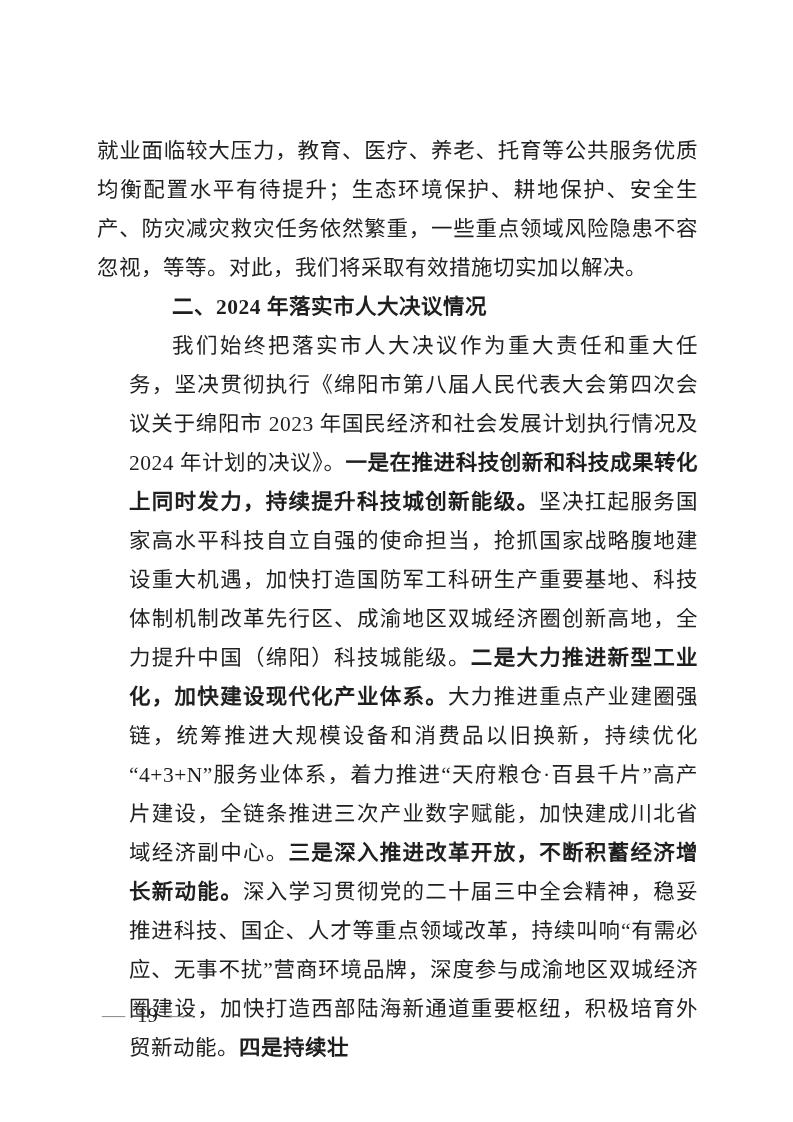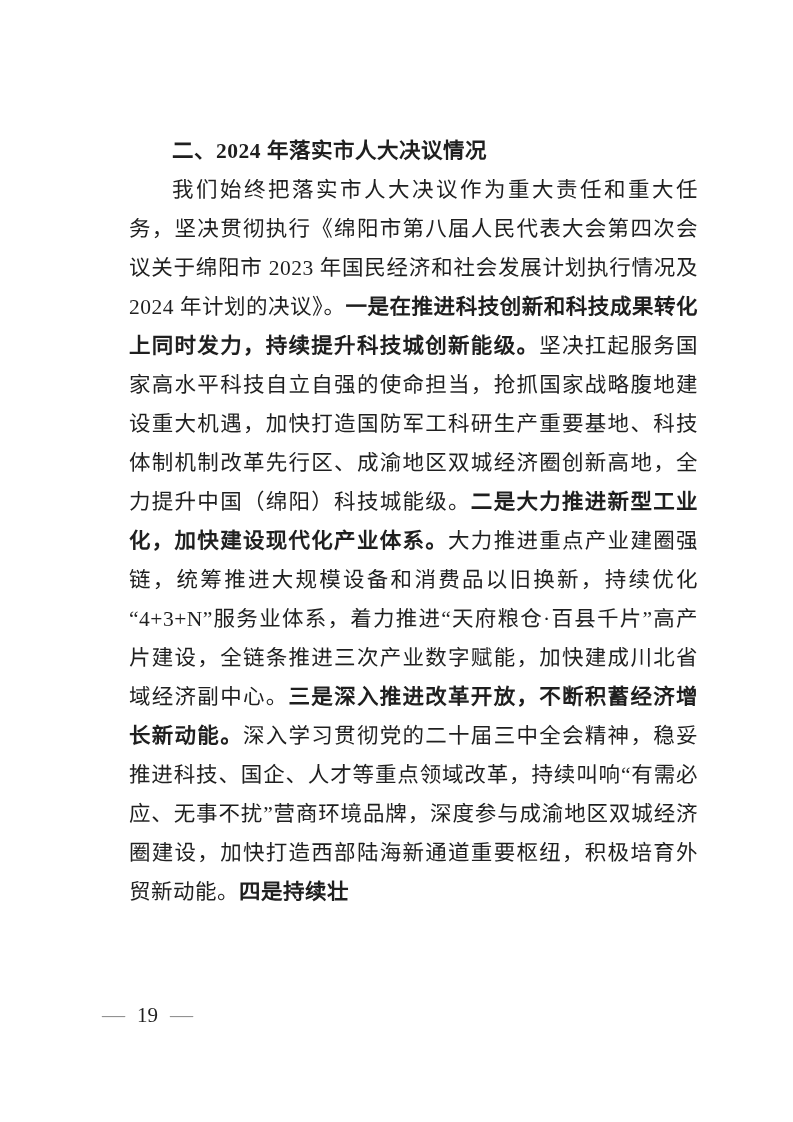--- a/index.html
+++ b/index.html
@@ -60,20 +60,21 @@
     color: #1f1f1f;
   }
 </style>
 </head>
 <body>
 
 <div class="page">
 
   <div class="content">
 
+  <div class="para"><span class="run">就业面临较大压力，教育、医疗、养老、托育等公共服务优质均衡配置水平有待提升；生态环境保护、耕地保护、安全生产、防灾减灾救灾任务依然繁重，一些重点领域风险隐患不容忽视，等等。对此，我们将采取有效措施切实加以解决。</span></div>
       <div class="para heading indent"><span class="run bold">二、2024 年落实市人大决议情况</span></div>
       <div class="para indent"><span class="run">我们始终把落实市人大决议作为重大责任和重大任务，坚决贯彻执行《绵阳市第八届人民代表大会第四次会议关于绵阳市 2023 年国民经济和社会发展计划执行情况及 2024 年计划的决议》。</span><span class="run bold">一是在推进科技创新和科技成果转化上同时发力，持续提升科技城创新能级。</span><span class="run">坚决扛起服务国家高水平科技自立自强的使命担当，抢抓国家战略腹地建设重大机遇，加快打造国防军工科研生产重要基地、科技体制机制改革先行区、成渝地区双城经济圈创新高地，全力提升中国（绵阳）科技城能级。</span><span class="run bold">二是大力推进新型工业化，加快建设现代化产业体系。</span><span class="run">大力推进重点产业建圈强链，统筹推进大规模设备和消费品以旧换新，持续优化“4+3+N”服务业体系，着力推进“天府粮仓·百县千片”高产片建设，全链条推进三次产业数字赋能，加快建成川北省域经济副中心。</span><span class="run bold">三是深入推进改革开放，不断积蓄经济增长新动能。</span><span class="run">深入学习贯彻党的二十届三中全会精神，稳妥推进科技、国企、人才等重点领域改革，持续叫响“有需必应、无事不扰”营商环境品牌，深度参与成渝地区双城经济圈建设，加快打造西部陆海新通道重要枢纽，积极培育外贸新动能。</span><span class="run bold">四是持续壮</span></div>
     </div>
 
   <div class="footer">
     <span class="dash">—</span>
     <span class="num">19</span>
     <span class="dash">—</span>
   </div>
 

